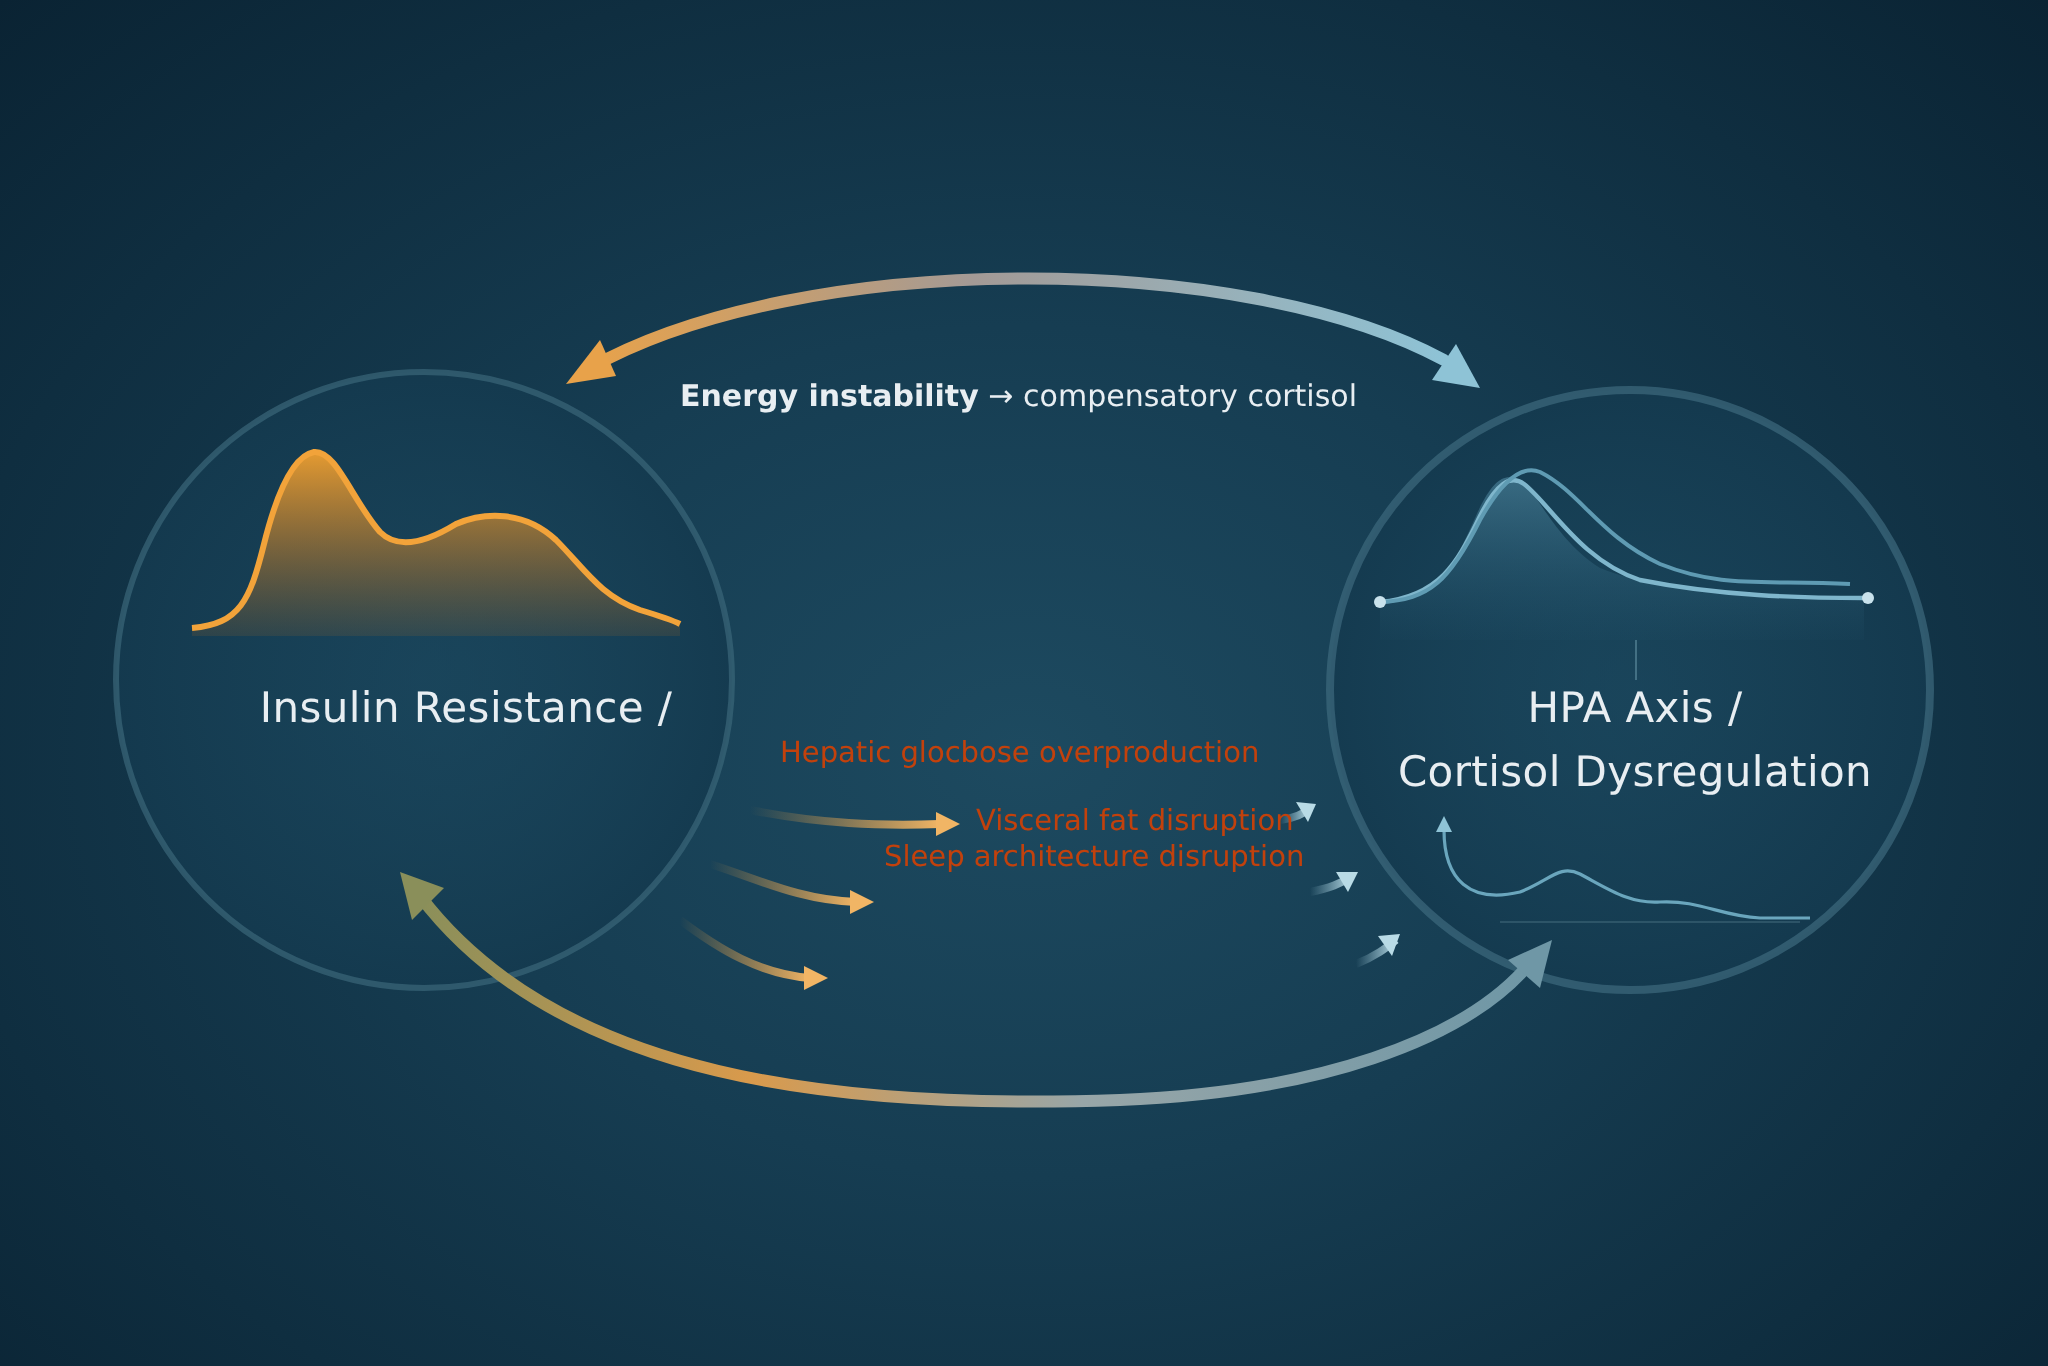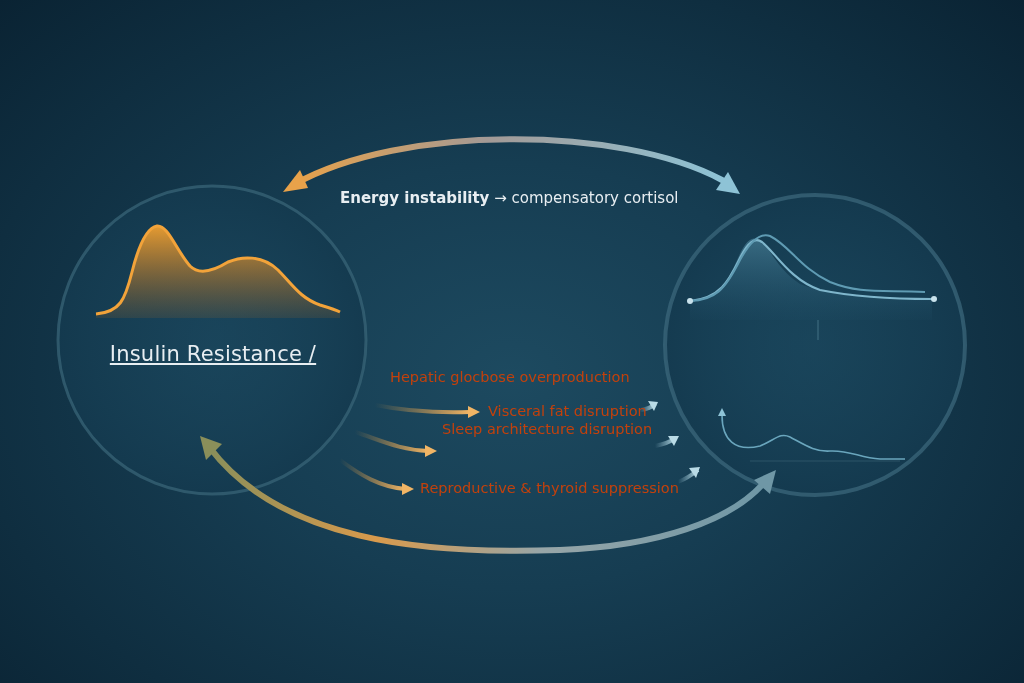--- a/index.html
+++ b/index.html
@@ -111,25 +111,26 @@
       <polygon points="700,467 689,468 696,478" fill="#b9dbe6"></polygon>
     </g>
   </svg>
 
   <div class="top-label">
     <span class="strong">Energy instability</span>
     <span>→</span>
     <span>compensatory cortisol</span>
   </div>
 
-  <div class="node-title" style="left:88px;top:338px;width:250px;text-decoration:underline;">
+  <div class="node-title" style="left:108px;top:338px;width:250px;">
     <div>Insulin Resistance /</div>
   </div>
 
   <div class="node-title" style="left:680px;top:338px;width:275px;">
+    <div>HPA Axis /</div>
+    <div>Cortisol Dysregulation</div>
   </div>
 
   <div class="effect" style="left:390px;top:369px;">Hepatic glocbose overproduction</div>
   <div class="effect" style="left:488px;top:403px;">Visceral fat disruption</div>
   <div class="effect" style="left:442px;top:421px;">Sleep architecture disruption</div>
-  <div class="effect" style="left:420px;top:480px;">Reproductive &amp; thyroid suppression</div>
 
 </div>
 
 </body></html>

